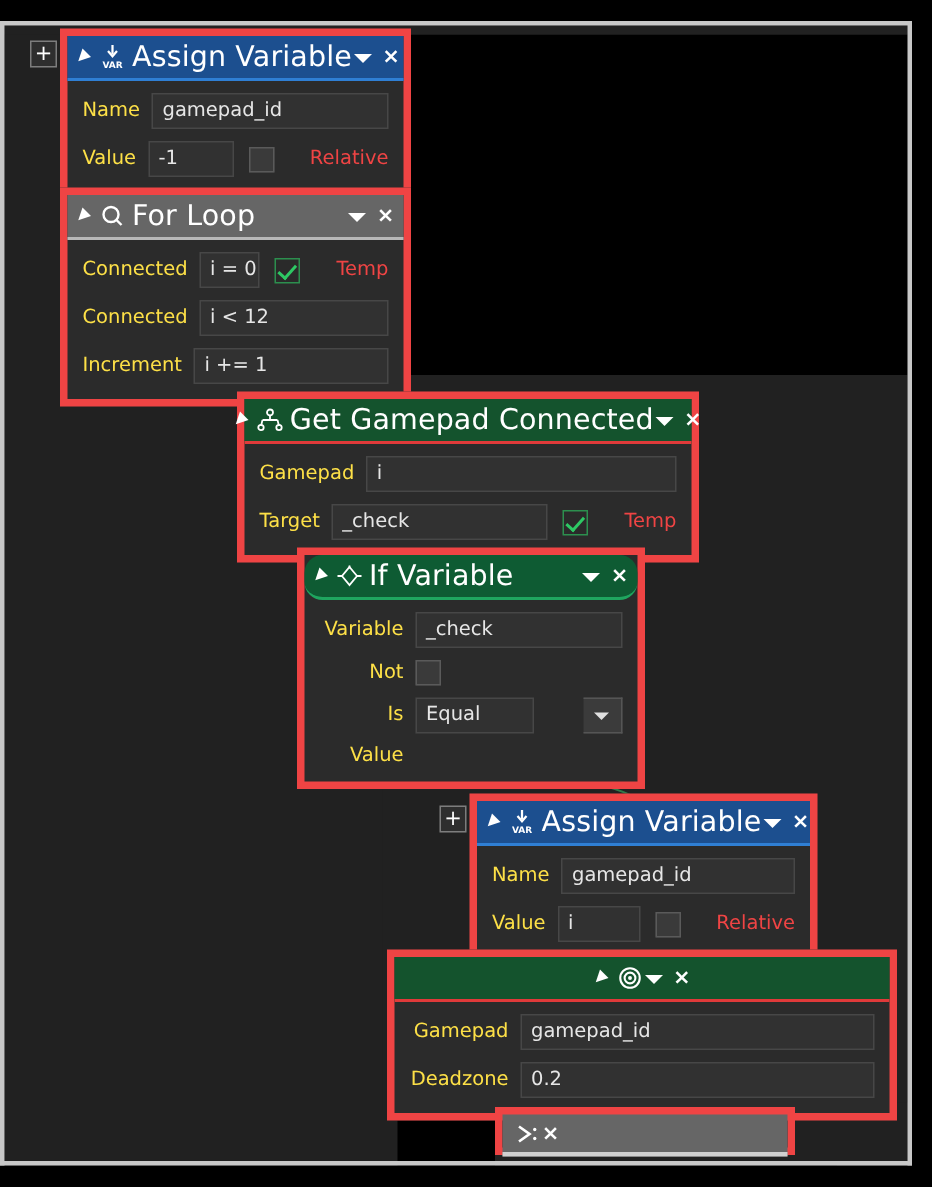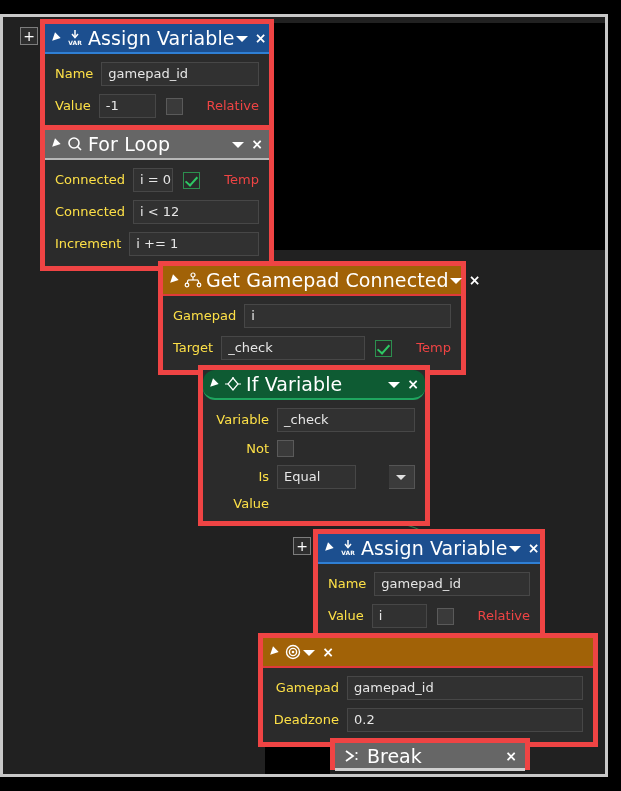--- a/index.html
+++ b/index.html
@@ -130,21 +130,21 @@
     font-size: 14px;
     font-weight: bold;
     color: #ffffff;
     text-align: center;
     line-height: 14px;
   }
 
   
   .hdr-blue  { background: #1c4f8f; border-bottom-color: #2f7fd4; }
   .hdr-gray  { background: #666666; border-bottom-color: #b8b8b8; }
-  .hdr-red   { background: #a16207; border-bottom-color: #e03a3a; }
+  .hdr-red   { background: #14532d; border-bottom-color: #e03a3a; justify-content: center; }
   .hdr-green { background: #0e5b33; border-bottom-color: #1fa55f; border-radius: 12px; }
 
   .node-body {
     padding: 8px 10px 10px 10px;
   }
   .row {
     display: flex;
     align-items: center;
     margin-bottom: 8px;
   }
@@ -493,18 +493,17 @@
 
   <div class="node break-node" style="left:330px; top:738px; width:200px; height:32px;">
     <div class="break-hdr">
       <span class="hdr-icon">
         <svg width="16" height="14" viewBox="0 0 16 14">
           <path d="M2 2 L9 7 L2 12" stroke="#fff" stroke-width="1.8" fill="none"></path>
           <circle cx="12.5" cy="4" r="1.1" fill="#fff"></circle>
           <circle cx="12.5" cy="10" r="1.1" fill="#fff"></circle>
         </svg>
       </span>
-      <span class="break-title">Break</span>
       <span class="hdr-close">×</span>
     </div>
   </div>
 
 </div>
 
 </body></html>

